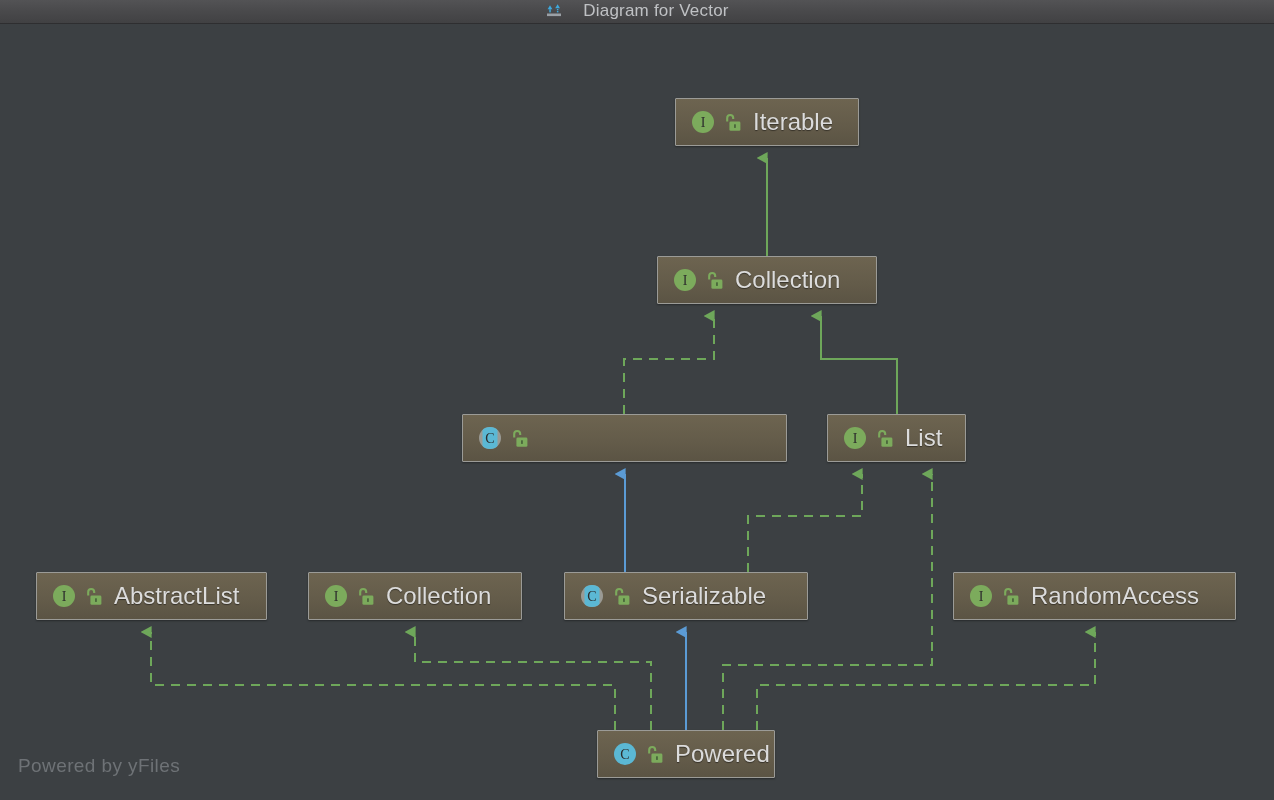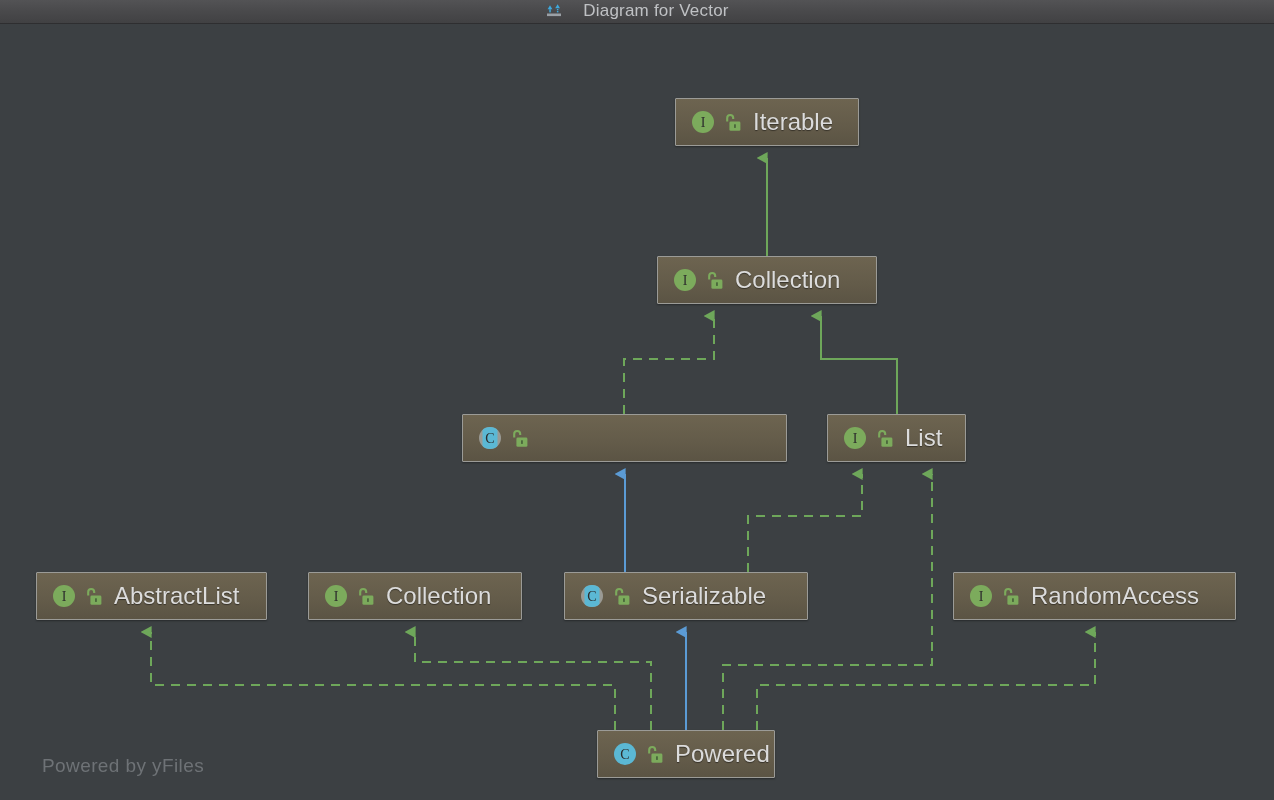--- a/index.html
+++ b/index.html
@@ -90,21 +90,20 @@
 
   
   #watermark {
     position: absolute;
     left: 18px;
     top: 731px;
     color: #6e7276;
     font-size: 19px;
     letter-spacing: 0.4px;
     user-select: none;
-    margin-left: 24px;
   }
 </style>
 </head>
 <body>
 
 <div id="app">
 
   <div id="titlebar">
     <div id="titlebar-inner">
       <span>

